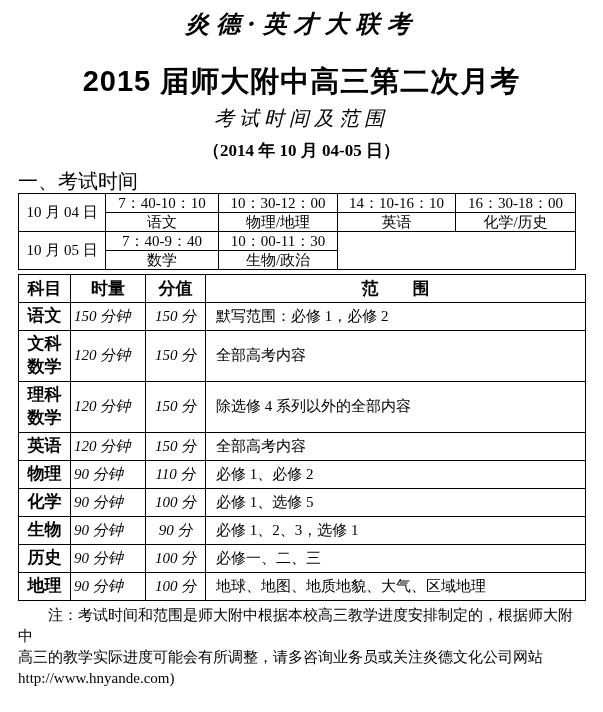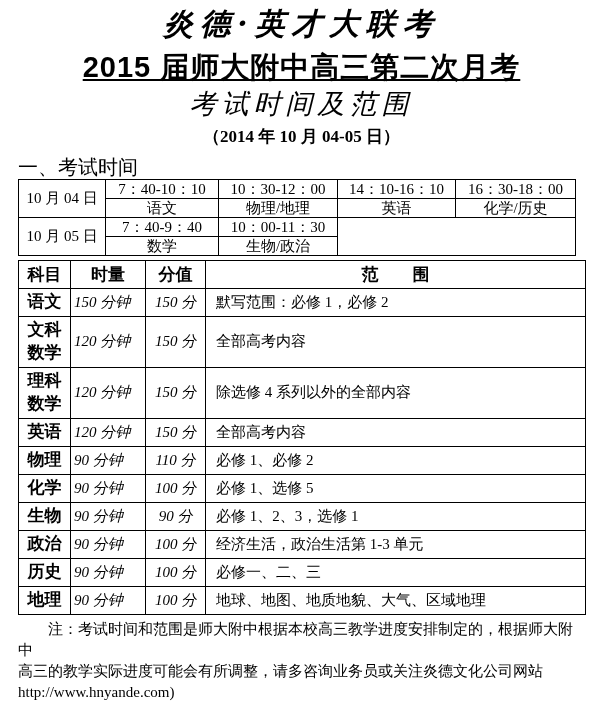--- a/index.html
+++ b/index.html
@@ -9,36 +9,35 @@
     color: #000;
     font-family: "Liberation Serif", "DejaVu Serif", serif;
     overflow: hidden;
   }
   .page { padding: 8px 18px 0 18px; }
 
   .title-brand {
     text-align: center;
     font-family: "DejaVu Serif", "Liberation Serif", serif;
     font-weight: bold; font-style: italic;
-    font-size: 30px; line-height: 32px;
+    font-size: 24px; line-height: 32px;
     letter-spacing: 7px;
   }
   .title-main {
     text-align: center;
     font-family: "Liberation Sans", "DejaVu Sans", sans-serif;
     font-weight: bold;
     font-size: 29px; line-height: 36px;
     letter-spacing: 1px;
-    margin-top: 9px;
-    text-decoration: underline;
+    margin-top: 23px;
   }
   .title-sub {
     text-align: center;
     font-style: italic;
-    font-size: 27px; line-height: 26px;
+    font-size: 20px; line-height: 26px;
     letter-spacing: 5px;
     margin-top: 6px;
   }
   .title-date {
     text-align: center;
     font-size: 17px; line-height: 24px;
     margin-top: 8px;
     font-weight: bold;
   }
   .section-heading {
@@ -196,26 +195,20 @@
         <td class="cell-score">100 分</td>
         <td class="cell-scope">必修 1、选修 5</td>
       </tr>
       <tr>
         <td class="cell-subject">生物</td>
         <td class="cell-duration">90 分钟</td>
         <td class="cell-score">90 分</td>
         <td class="cell-scope">必修 1、2、3，选修 1</td>
       </tr>
       <tr>
-        <td class="cell-subject">政治</td>
-        <td class="cell-duration">90 分钟</td>
-        <td class="cell-score">100 分</td>
-        <td class="cell-scope">经济生活，政治生活第 1-3 单元</td>
-      </tr>
-      <tr>
         <td class="cell-subject">历史</td>
         <td class="cell-duration">90 分钟</td>
         <td class="cell-score">100 分</td>
         <td class="cell-scope">必修一、二、三</td>
       </tr>
       <tr>
         <td class="cell-subject">地理</td>
         <td class="cell-duration">90 分钟</td>
         <td class="cell-score">100 分</td>
         <td class="cell-scope">地球、地图、地质地貌、大气、区域地理</td>

